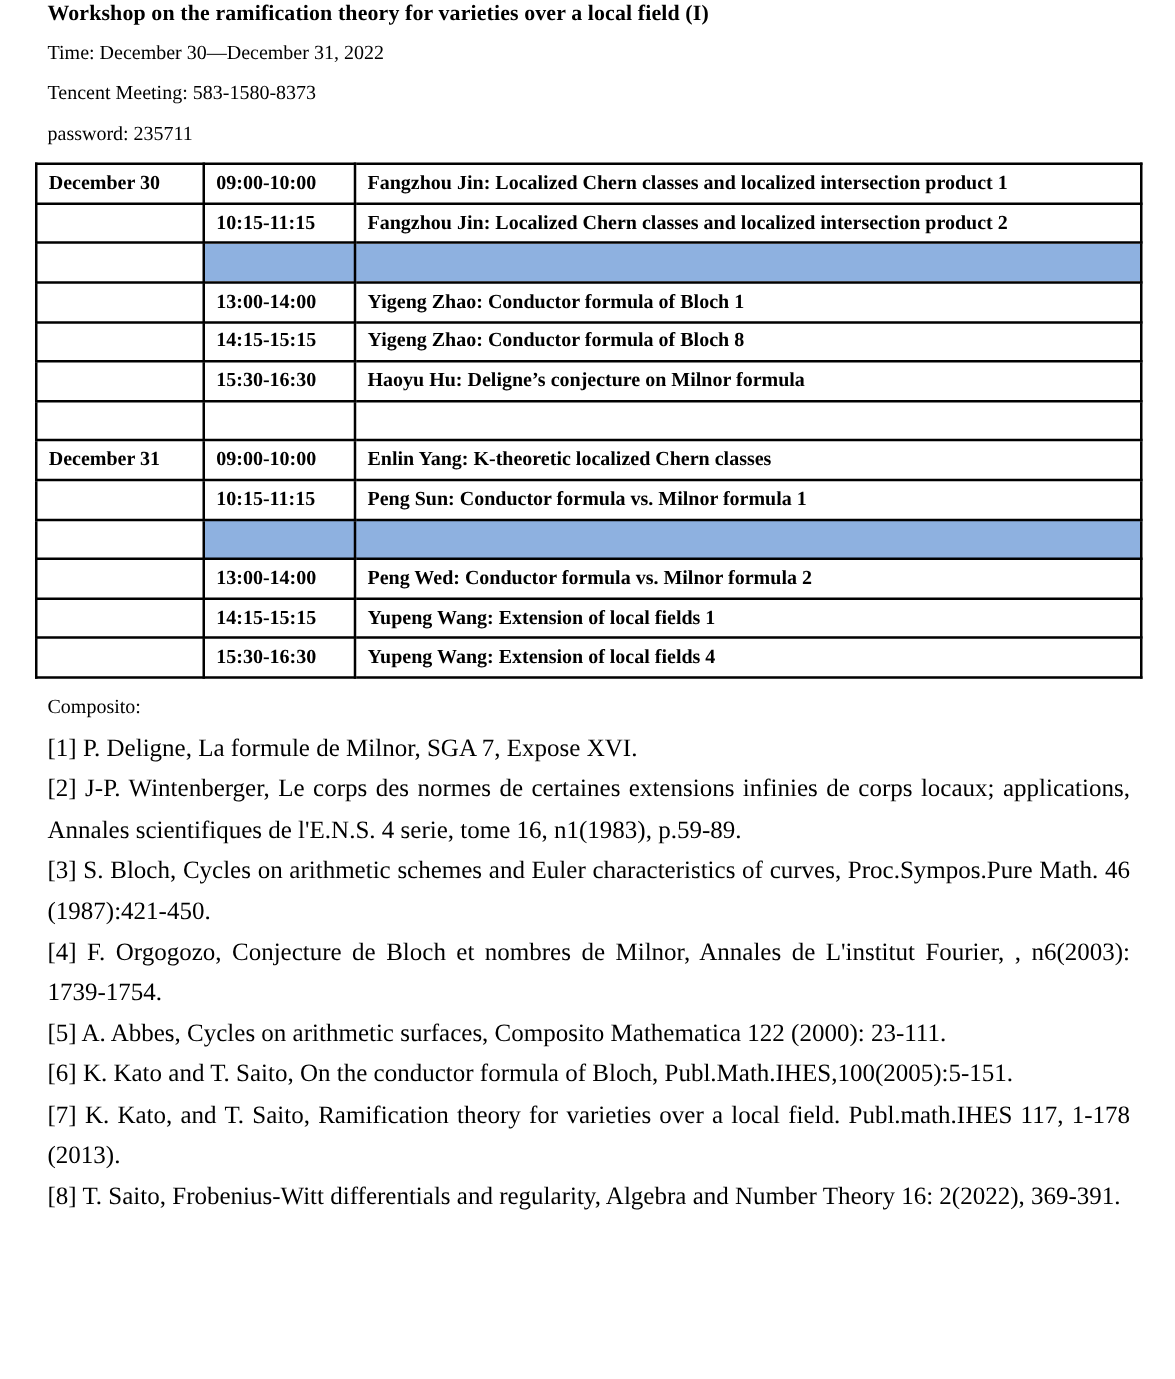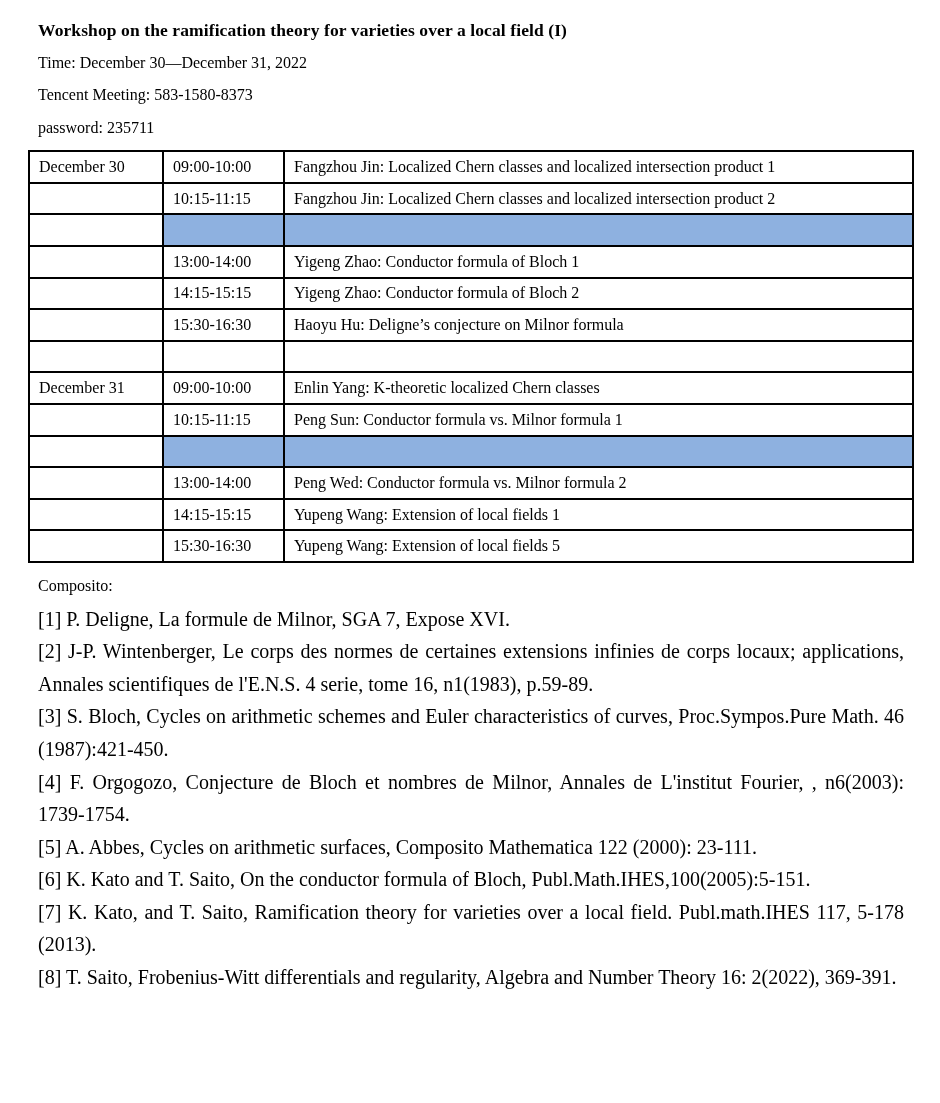--- a/index.html
+++ b/index.html
@@ -9,21 +9,21 @@
     height: 1103px;
     background: #ffffff;
     color: #000000;
     font-family: "Liberation Serif", "DejaVu Serif", serif;
     overflow: hidden;
   }
   .page {
     position: relative;
     width: 940px;
     height: 1103px;
-    padding: 20px 37px 0 38px;
+    padding: 0 37px 0 38px;
   }
   .doc-title {
     font-size: 17.5px;
     font-weight: bold;
     margin: 0 0 12px 0;
     line-height: 21px;
     letter-spacing: 0.1px;
   }
   .meta-line {
     font-size: 16px;
@@ -35,20 +35,21 @@
     margin: 38px 0 0 0;
     line-height: 33px;
     text-align: justify;
     width: 865px;
   }
   table.schedule {
     border-collapse: collapse;
     margin-left: -10px;
     width: 884px;
     table-layout: fixed;
+    font-weight: bold;
   }
   table.schedule td {
     border: 2px solid #000000;
     height: 31.6px;
     padding: 0 4px 0 9px;
     font-size: 16px;
     vertical-align: middle;
     overflow: hidden;
     white-space: nowrap;
   }
@@ -98,21 +99,21 @@
           <td class="c-talk" style="background: rgb(142, 177, 224);"></td>
         </tr>
         <tr>
           <td class="c-date"></td>
           <td class="c-time">13:00-14:00</td>
           <td class="c-talk">Yigeng Zhao: Conductor formula of Bloch 1</td>
         </tr>
         <tr>
           <td class="c-date"></td>
           <td class="c-time">14:15-15:15</td>
-          <td class="c-talk">Yigeng Zhao: Conductor formula of Bloch 2</td>
+          <td class="c-talk">Yigeng Zhao: Conductor formula of Bloch 8</td>
         </tr>
         <tr>
           <td class="c-date"></td>
           <td class="c-time">15:30-16:30</td>
           <td class="c-talk">Haoyu Hu: Deligne’s conjecture on Milnor formula</td>
         </tr>
         <tr>
           <td class="c-date"></td>
           <td class="c-time"></td>
           <td class="c-talk"></td>
@@ -138,32 +139,32 @@
           <td class="c-talk">Peng Wed: Conductor formula vs. Milnor formula 2</td>
         </tr>
         <tr>
           <td class="c-date"></td>
           <td class="c-time">14:15-15:15</td>
           <td class="c-talk">Yupeng Wang: Extension of local fields 1</td>
         </tr>
         <tr>
           <td class="c-date"></td>
           <td class="c-time">15:30-16:30</td>
-          <td class="c-talk">Yupeng Wang: Extension of local fields 5</td>
+          <td class="c-talk">Yupeng Wang: Extension of local fields 4</td>
         </tr>
       </tbody>
   </table>
 
   <div class="refs">
     <p class="refs-heading">Composito:</p>
     <div>
         <p class="ref">[1] P. Deligne, La formule de Milnor, SGA 7, Expose XVI.</p>
         <p class="ref">[2] J-P. Wintenberger, Le corps des normes de certaines extensions infinies de corps locaux; applications, Annales scientifiques de l'E.N.S. 4 serie, tome 16, n1(1983), p.59-89.</p>
         <p class="ref">[3] S. Bloch, Cycles on arithmetic schemes and Euler characteristics of curves, Proc.Sympos.Pure Math. 46 (1987):421-450.</p>
         <p class="ref">[4] F. Orgogozo, Conjecture de Bloch et nombres de Milnor, Annales de L'institut Fourier, , n6(2003): 1739-1754.</p>
         <p class="ref">[5] A. Abbes, Cycles on arithmetic surfaces, Composito Mathematica 122 (2000): 23-111.</p>
         <p class="ref">[6] K. Kato and T. Saito, On the conductor formula of Bloch, Publ.Math.IHES,100(2005):5-151.</p>
-        <p class="ref">[7] K. Kato, and T. Saito, Ramification theory for varieties over a local field. Publ.math.IHES 117, 5-178 (2013).</p>
+        <p class="ref">[7] K. Kato, and T. Saito, Ramification theory for varieties over a local field. Publ.math.IHES 117, 1-178 (2013).</p>
         <p class="ref">[8] T. Saito, Frobenius-Witt differentials and regularity, Algebra and Number Theory 16: 2(2022), 369-391.</p>
       </div>
   </div>
 
 </div>
 
 </body></html>

